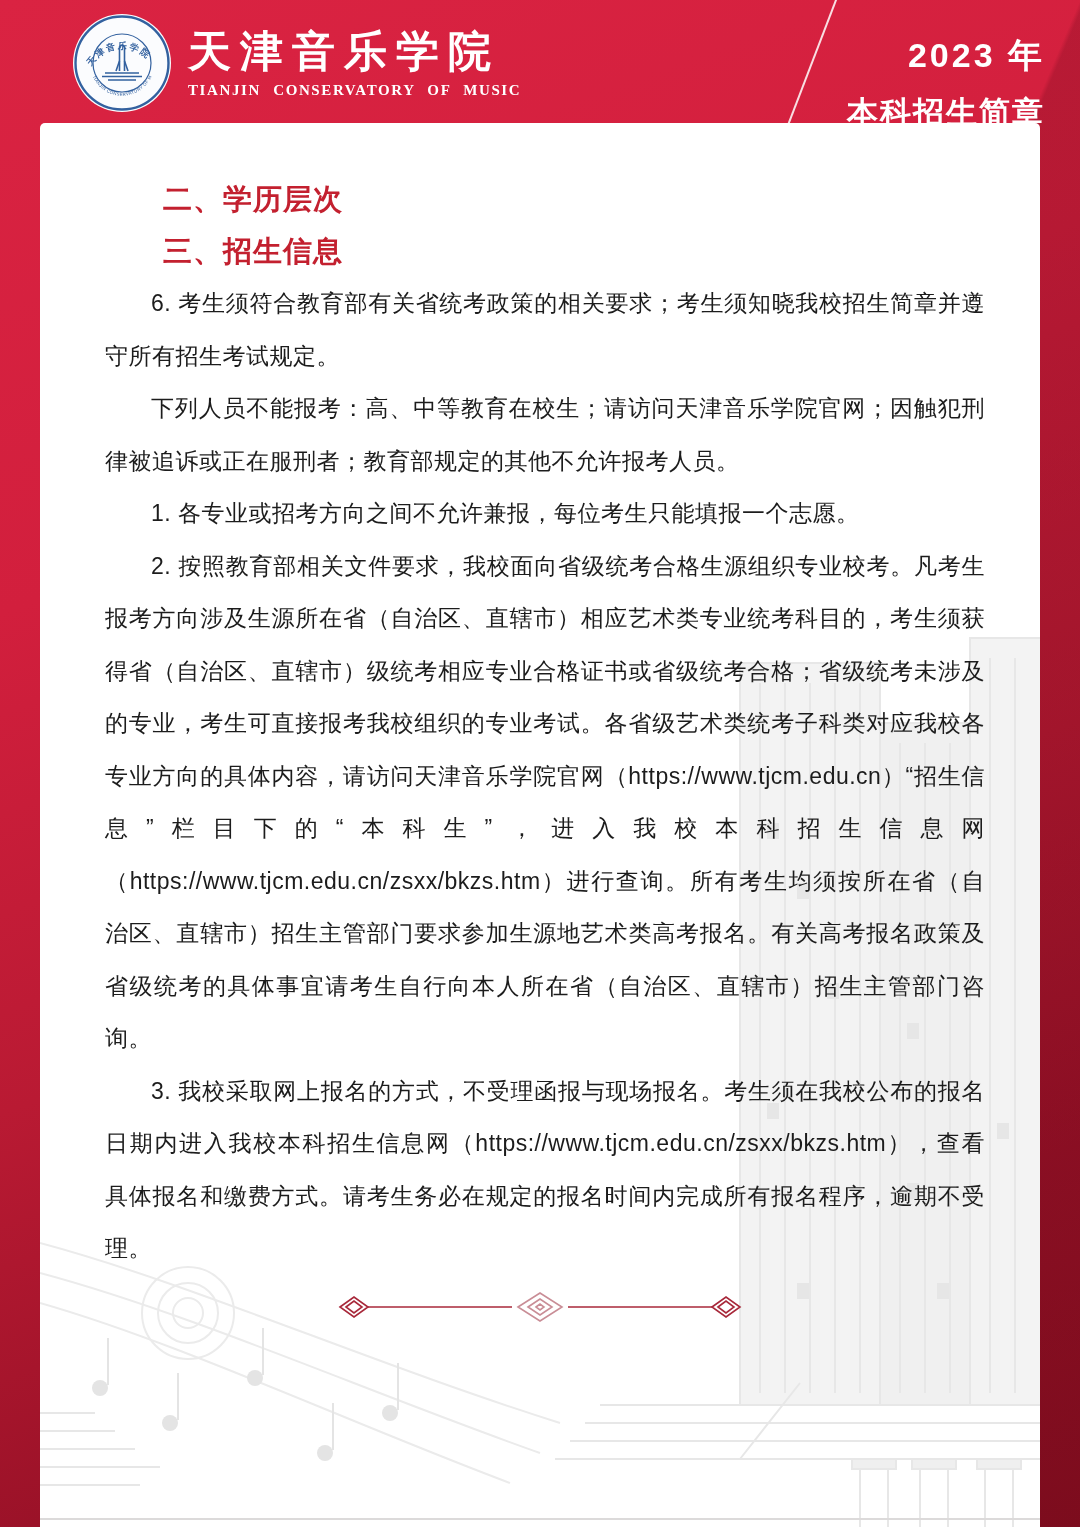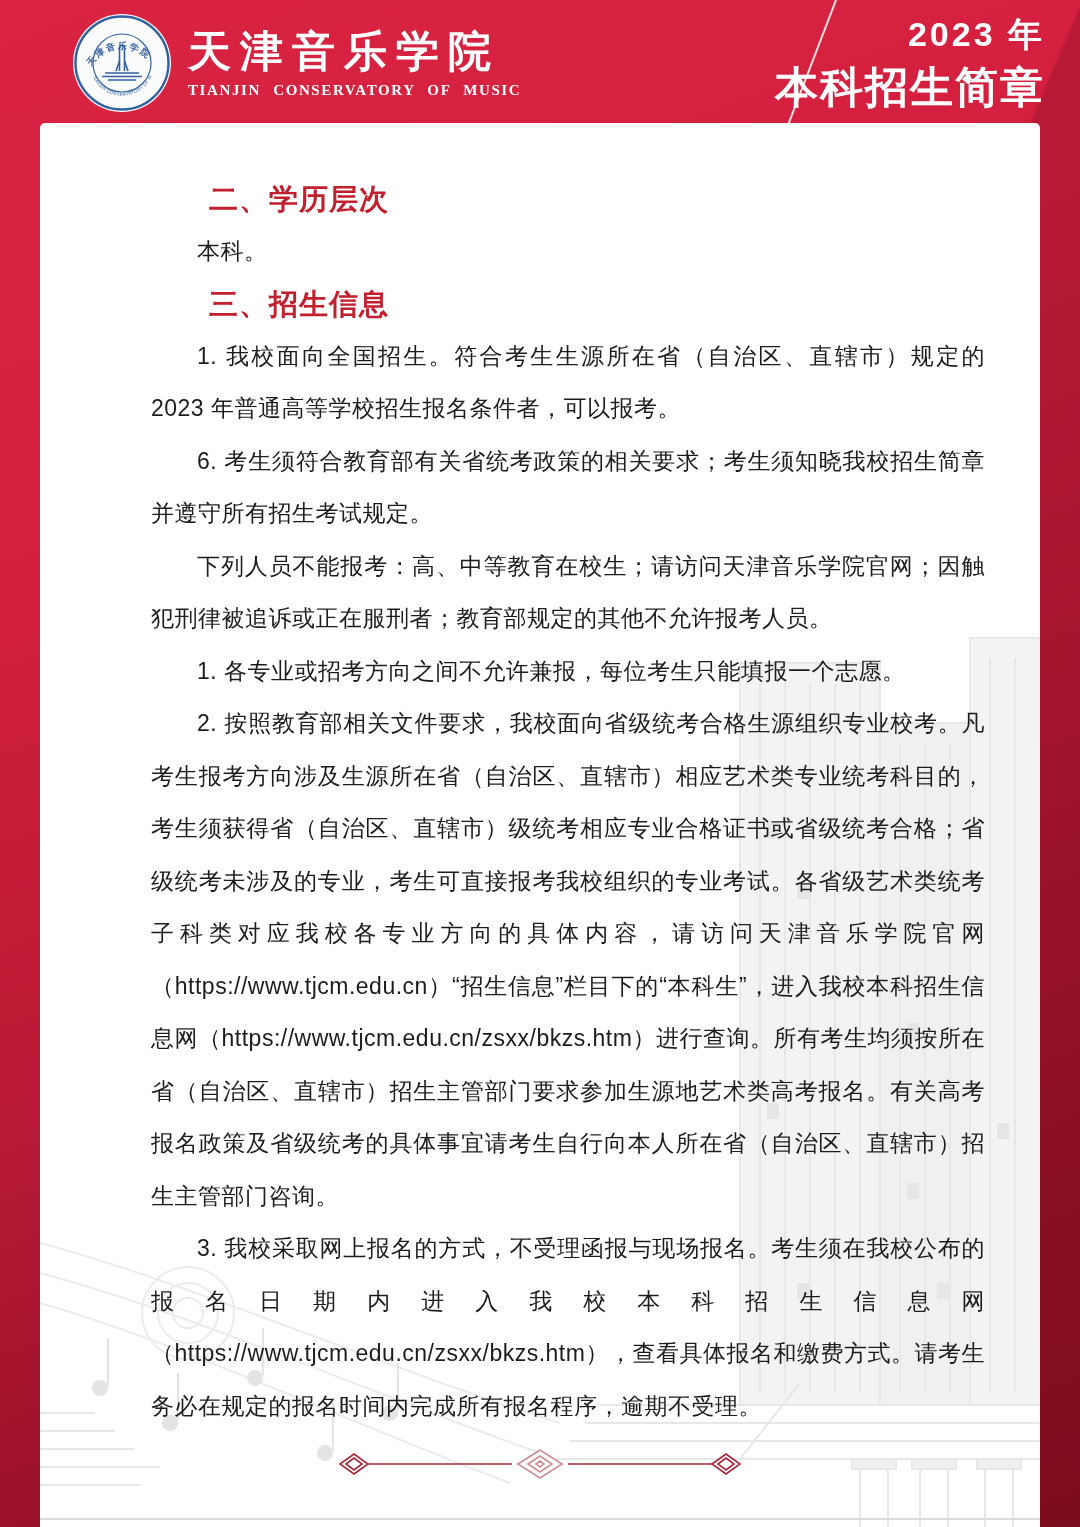--- a/index.html
+++ b/index.html
@@ -24,34 +24,34 @@
   .brand{ position:absolute; left:188px; top:28px; color:#ffffff; }
   .brand-cn{
     font-size:43px; font-weight:bold; letter-spacing:9px; line-height:1.1;
     font-family:"DejaVu Serif","Liberation Serif",serif;
   }
   .brand-en{
     margin-top:7px; font-size:15px; font-weight:bold; letter-spacing:1.6px;
     word-spacing:7px; font-family:"Liberation Serif","DejaVu Serif",serif;
   }
   .header-right{
-    position:absolute; right:35px; top:16px; text-align:right;
+    position:absolute; right:35px; top:37px; text-align:right;
     color:#ffffff; font-weight:bold;
   }
   .header-year{ font-size:34px; letter-spacing:3px; line-height:1.1; }
-  .header-title{ font-size:43px; letter-spacing:2px; margin-top:11px; line-height:1.1;text-align:right; }
+  .header-title{ font-size:31px; letter-spacing:2px; margin-top:22px; line-height:1.1;text-align:right; }
 
   
   .card{
     position:absolute; left:40px; top:123px; right:40px; bottom:0;
     background:#ffffff; border-radius:5px 5px 0 0; overflow:hidden;
   }
   .watermark{ position:absolute; left:0; top:0; width:1000px; height:1404px; pointer-events:none; }
 
-  .content{ position:relative; padding:50px 55px 0 65px;margin-left:46px; }
+  .content{ position:relative; padding:50px 55px 0 65px; }
   .sec-heading{
     font-size:29px; font-weight:bold; color:#c3202f;
     line-height:52px; margin:0; text-indent:2em; letter-spacing:1px;
   }
   .para{
     font-size:23px; color:#1c1c1c; line-height:52.5px; margin:0;
     text-indent:2em; text-align:justify; letter-spacing:0.5px;
   }
 
   
@@ -148,23 +148,21 @@
         <circle cx="350" cy="1290" r="8"></circle>
       </g>
       <g stroke="#e4e4e4">
         <path d="M68 1262 V1215 M138 1297 V1250 M223 1252 V1205 M293 1327 V1280 M358 1287 V1240"></path>
       </g>
     </g>
   </svg>
 
   <div class="content">
       <h2 class="sec-heading">二、学历层次</h2>
-      <p class="para">本科。</p>
       <h2 class="sec-heading">三、招生信息</h2>
-      <p class="para">1. 我校面向全国招生。符合考生生源所在省（自治区、直辖市）规定的 2023 年普通高等学校招生报名条件者，可以报考。</p>
       <p class="para">6. 考生须符合教育部有关省统考政策的相关要求；考生须知晓我校招生简章并遵守所有招生考试规定。</p>
       <p class="para">下列人员不能报考：高、中等教育在校生；请访问天津音乐学院官网；因触犯刑律被追诉或正在服刑者；教育部规定的其他不允许报考人员。</p>
       <p class="para">1. 各专业或招考方向之间不允许兼报，每位考生只能填报一个志愿。</p>
       <p class="para">2. 按照教育部相关文件要求，我校面向省级统考合格生源组织专业校考。凡考生报考方向涉及生源所在省（自治区、直辖市）相应艺术类专业统考科目的，考生须获得省（自治区、直辖市）级统考相应专业合格证书或省级统考合格；省级统考未涉及的专业，考生可直接报考我校组织的专业考试。各省级艺术类统考子科类对应我校各专业方向的具体内容，请访问天津音乐学院官网（https://www.tjcm.edu.cn）“招生信息”栏目下的“本科生”，进入我校本科招生信息网（https://www.tjcm.edu.cn/zsxx/bkzs.htm）进行查询。所有考生均须按所在省（自治区、直辖市）招生主管部门要求参加生源地艺术类高考报名。有关高考报名政策及省级统考的具体事宜请考生自行向本人所在省（自治区、直辖市）招生主管部门咨询。</p>
       <p class="para">3. 我校采取网上报名的方式，不受理函报与现场报名。考生须在我校公布的报名日期内进入我校本科招生信息网（https://www.tjcm.edu.cn/zsxx/bkzs.htm），查看具体报名和缴费方式。请考生务必在规定的报名时间内完成所有报名程序，逾期不受理。</p>
     </div>
 
   <div class="footer">
     <svg class="divider" width="420" height="36" viewBox="0 0 420 36">
       <g fill="none" stroke="#a8283a" stroke-width="1.6">

